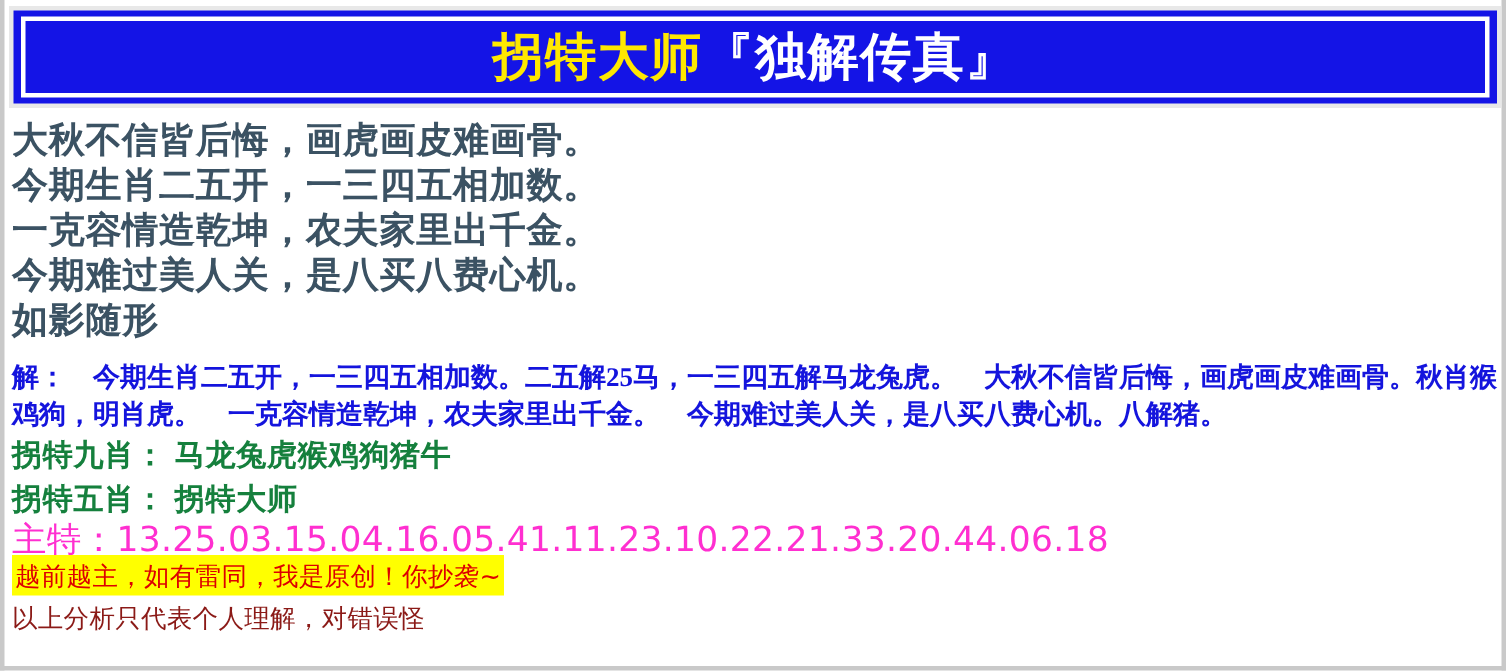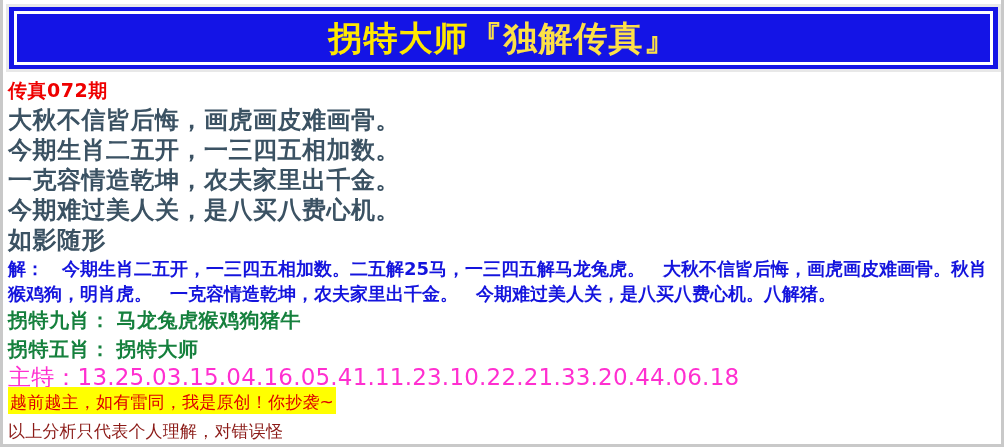--- a/index.html
+++ b/index.html
@@ -62,21 +62,21 @@
     transform: translateY(-50%);
     text-align: center;
     font-size: 34px;
     font-weight: bold;
     font-family: "DejaVu Serif", "Liberation Serif", serif;
     letter-spacing: 1px;
     white-space: nowrap;
     line-height: 1;
   }
   .t-yellow { color: #ffe800; }
-  .t-white  { color: #fde047; }
+  .t-white  { color: #ffffff; }
 
   
   .content {
     position: absolute;
     left: 5px;
     top: 78px;
     right: 4px;
   }
 
   .issue {
@@ -99,24 +99,25 @@
     line-height: 30px;
     letter-spacing: 0.5px;
     white-space: nowrap;
   }
 
   .explain {
     color: #1414dd;
     font-size: 18px;
     font-weight: bold;
     line-height: 25px;
-    margin-top: 1px;
+    margin-top: 11px;
     width: 996px;
     text-align: left;
     letter-spacing: 0;
+    font-family: Liberation Serif, serif;
   }
 
   .zodiac-line {
     color: #15803d;
     font-size: 20px;
     font-weight: bold;
     line-height: 29px;
     letter-spacing: 0.5px;
     white-space: nowrap;
   }
@@ -164,21 +165,20 @@
     <div class="banner">
       <div class="banner-inner-border"></div>
       <div class="banner-title">
         <span class="t-yellow">拐特大师</span><span class="t-white">『独解传真』</span>
       </div>
     </div>
   </div>
 
   <div class="content">
 
-    <div class="issue">传真072期</div>
 
     <div class="poem">
       <div class="poem-line">大秋不信皆后悔，画虎画皮难画骨。</div>
       <div class="poem-line">今期生肖二五开，一三四五相加数。</div>
       <div class="poem-line">一克容情造乾坤，农夫家里出千金。</div>
       <div class="poem-line">今期难过美人关，是八买八费心机。</div>
       <div class="poem-line">如影随形</div>
     </div>
 
     <div class="explain">解：　今期生肖二五开，一三四五相加数。二五解25马，一三四五解马龙兔虎。　大秋不信皆后悔，画虎画皮难画骨。秋肖猴鸡狗，明肖虎。　一克容情造乾坤，农夫家里出千金。　今期难过美人关，是八买八费心机。八解猪。</div>

